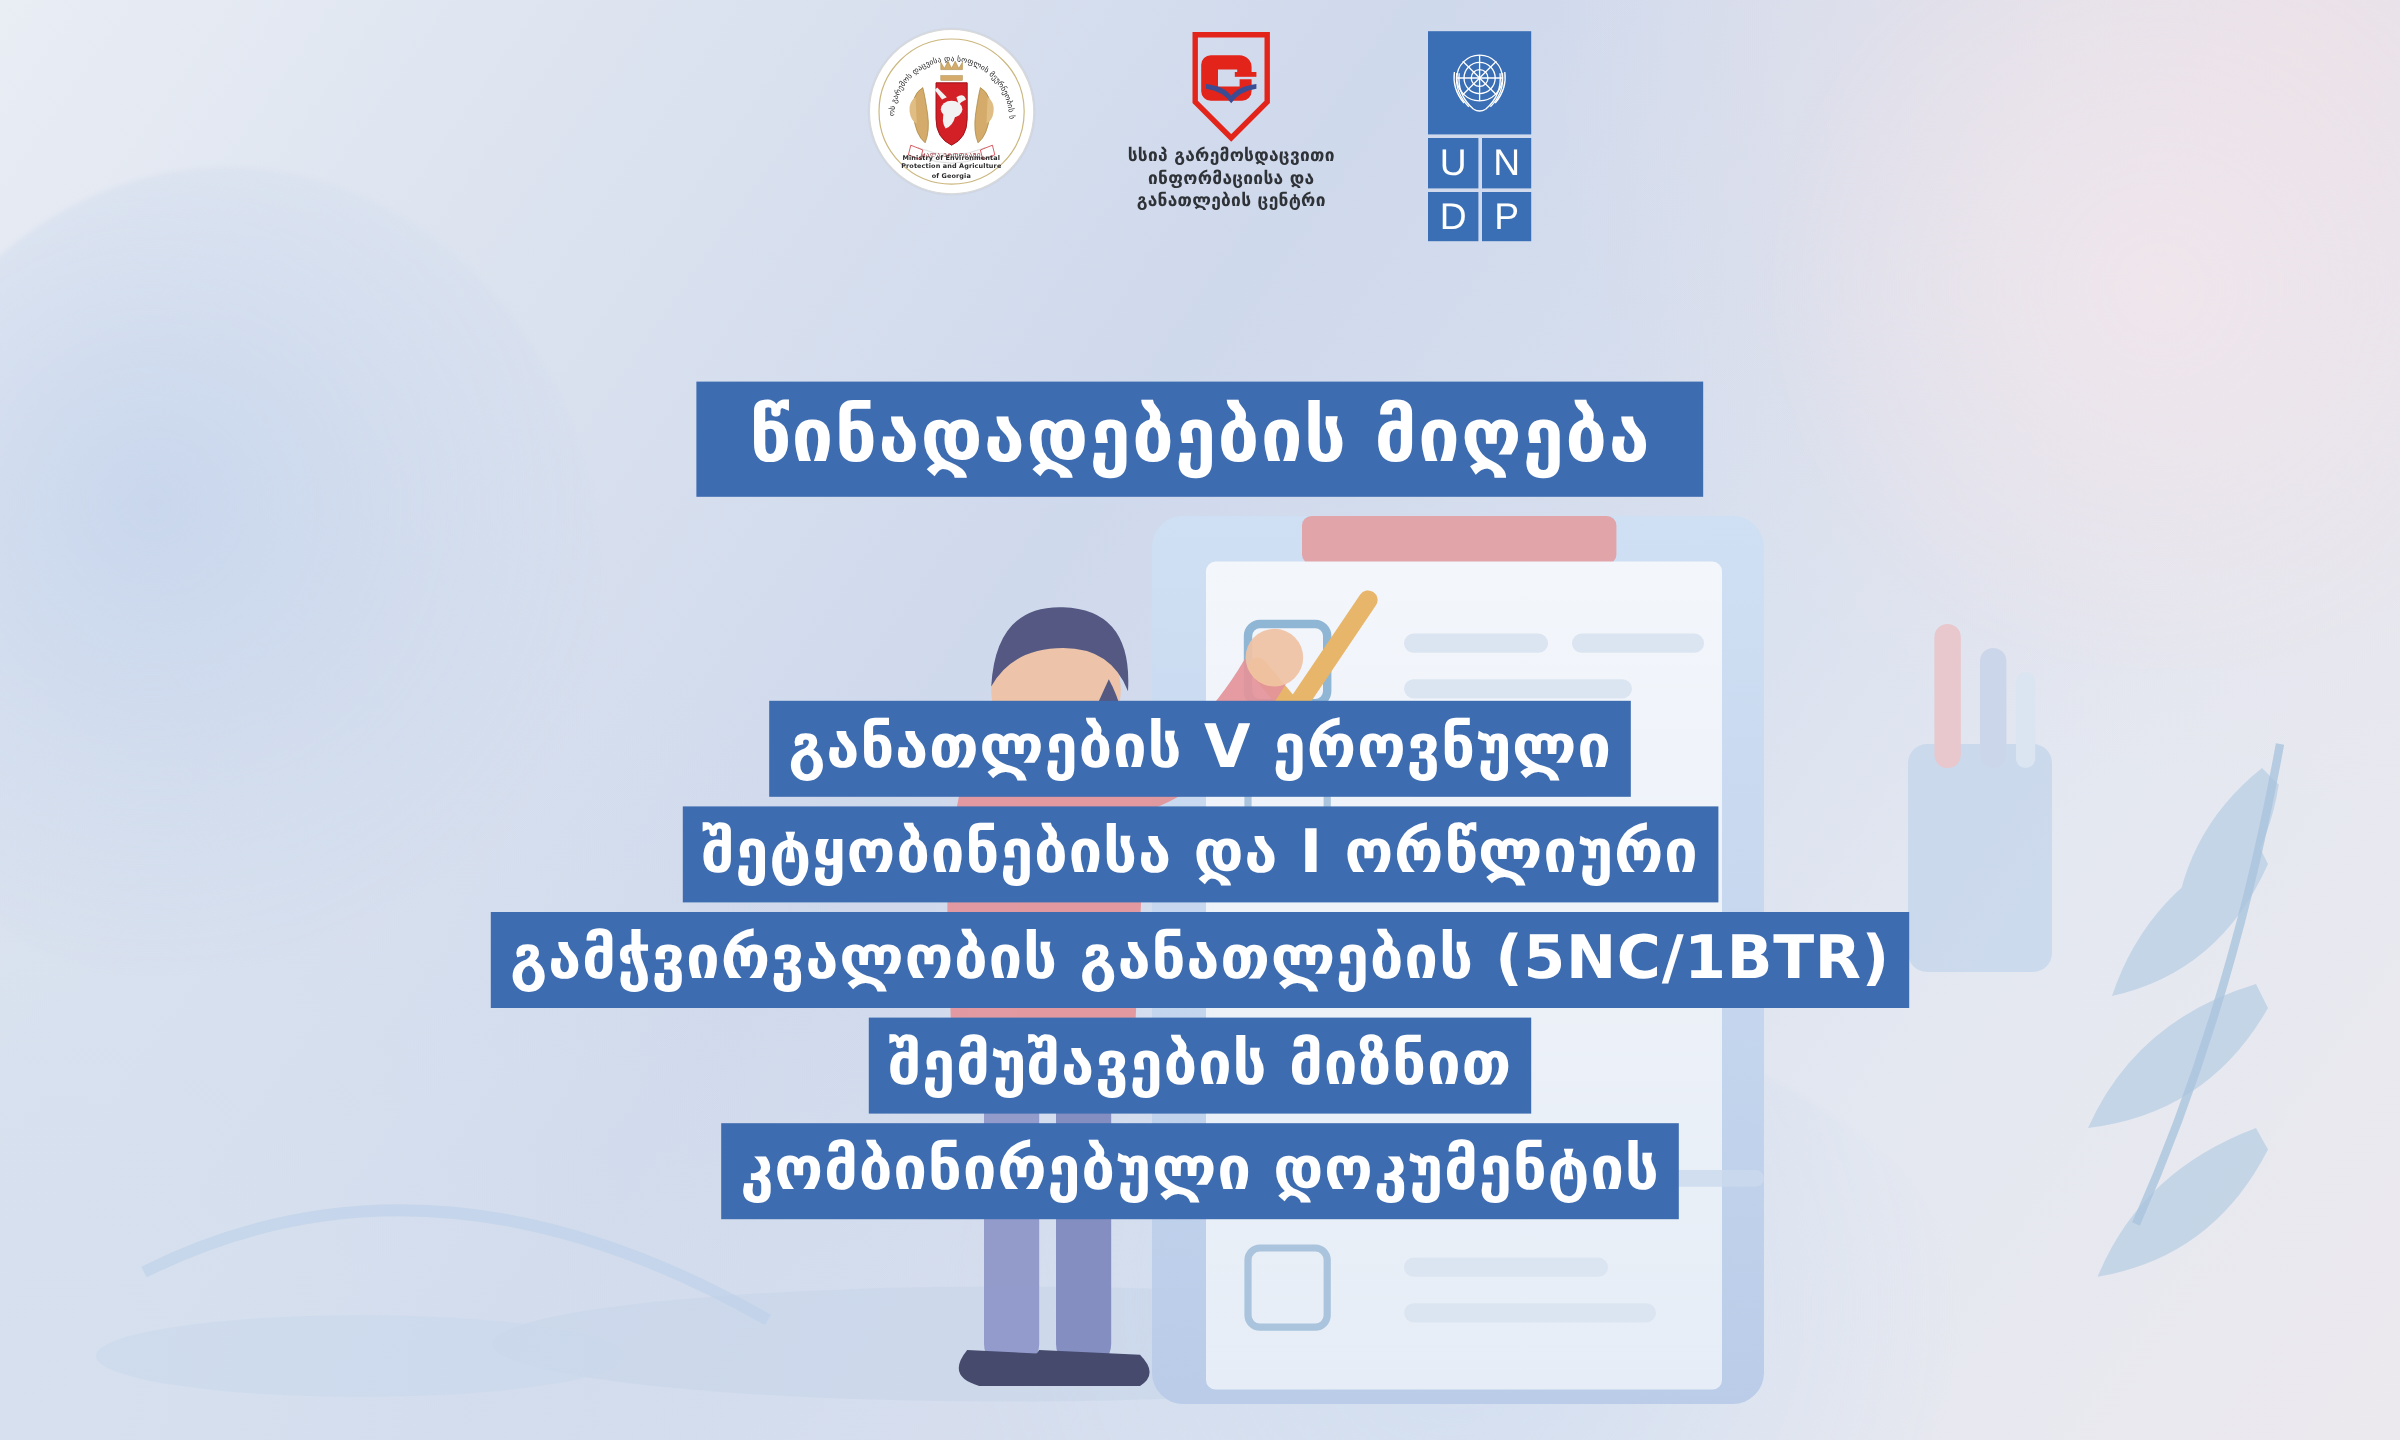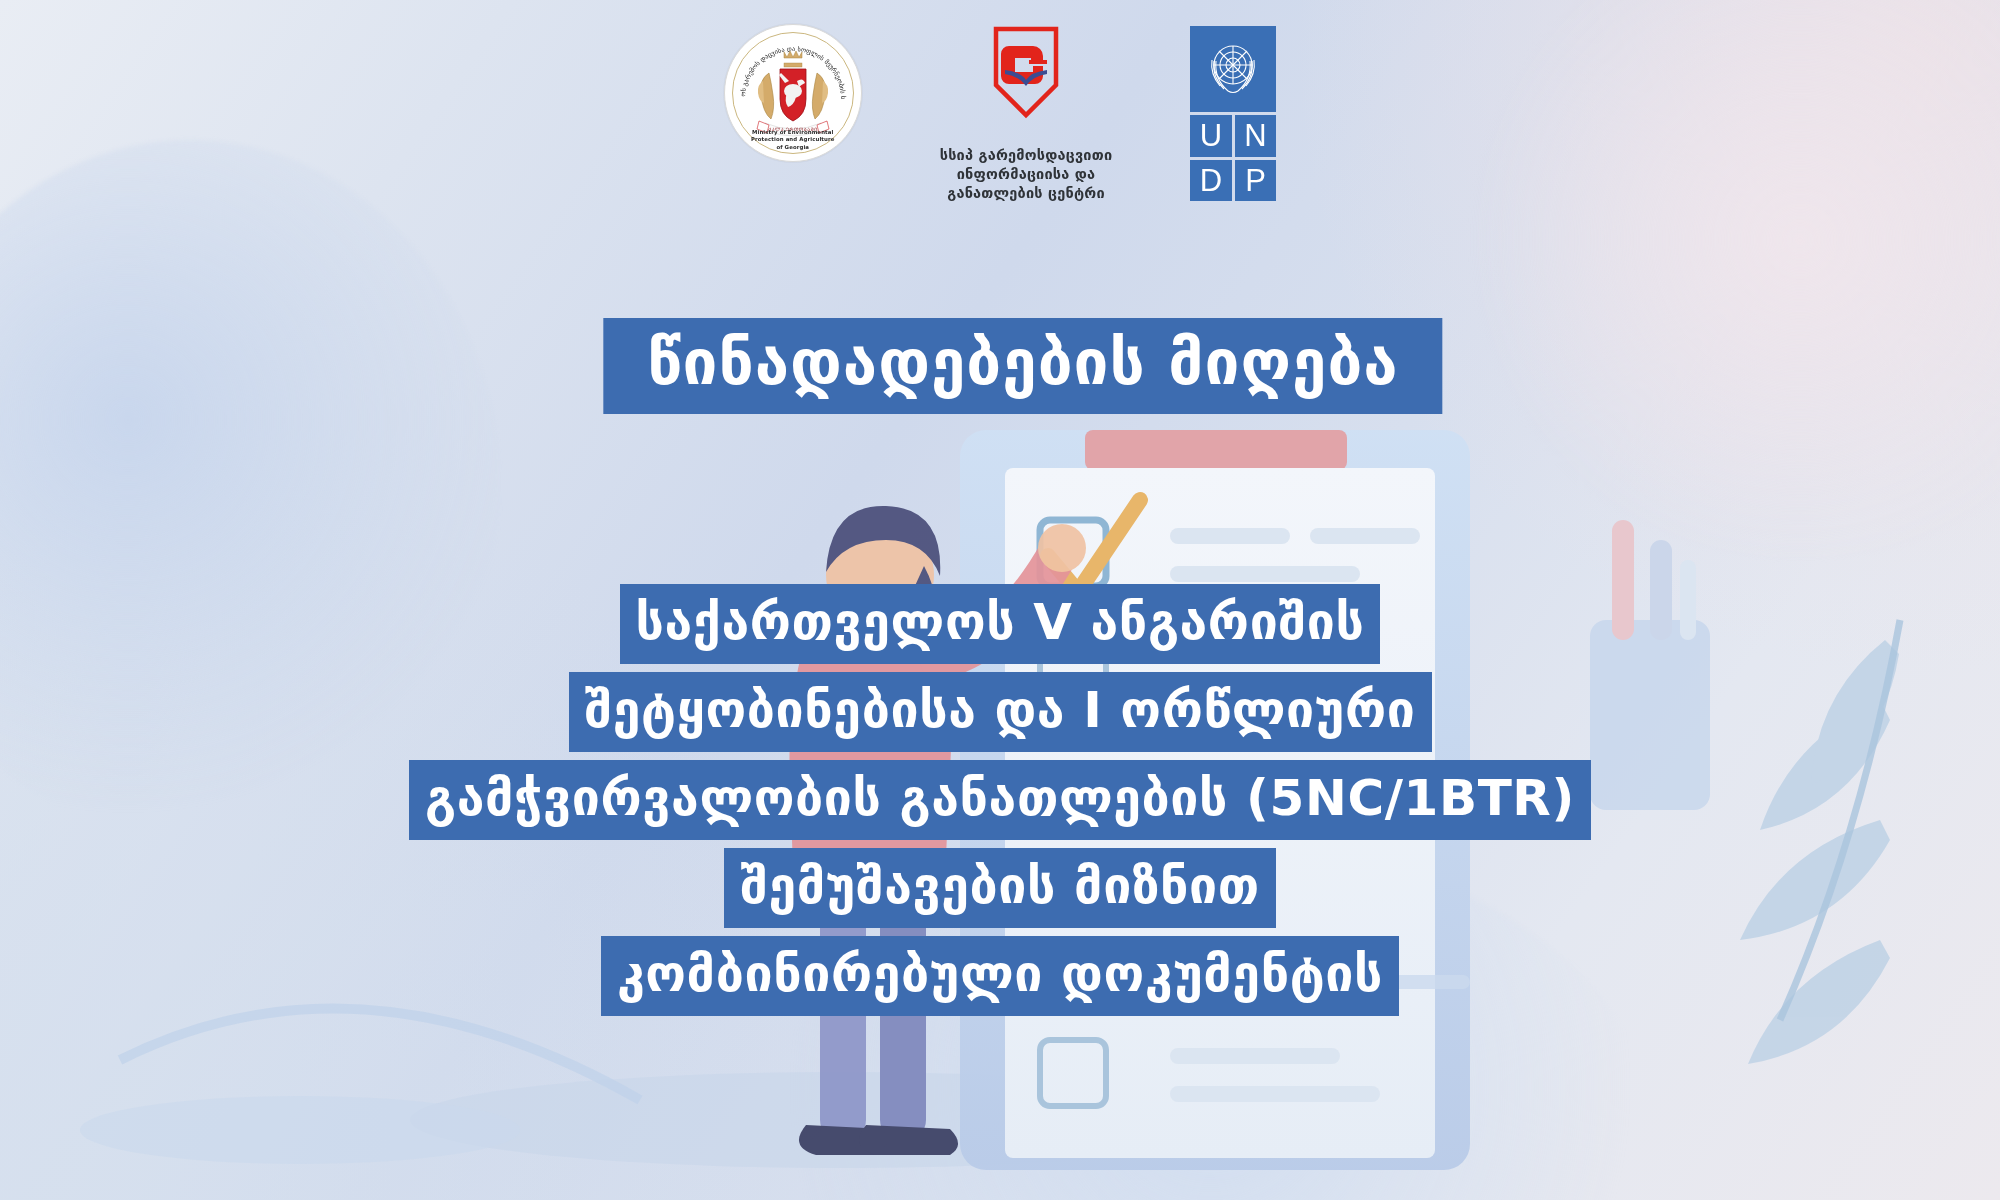--- a/index.html
+++ b/index.html
@@ -76,21 +76,21 @@
     line-height: 1.35;
     font-weight: 700;
     color: #2b2b2b;
     letter-spacing: 0.1px;
   }
 
   
   .eic { display: flex; flex-direction: column; align-items: center; }
   .eic-mark { width: 66px; height: 92px; position: relative; }
   .eic-caption {
-    margin-top: 28px;
+    margin-top: 3px;
     text-align: center;
     font-size: 14.5px;
     line-height: 1.32;
     font-weight: 700;
     color: #2f3338;
     letter-spacing: 0.2px;
     white-space: pre-line;
   }
 
   
@@ -128,21 +128,20 @@
     top: 318px;
     background: #3d6cb0;
     color: #ffffff;
     padding: 14px 44px 20px;
     font-family: "DejaVu Sans", sans-serif;
     font-size: 62px;
     font-weight: 700;
     letter-spacing: 1px;
     line-height: 1;
     white-space: nowrap;
-    margin-left: 23px;
   }
 
   .subtitle-block {
     position: absolute;
     left: 50%;
     transform: translateX(-50%);
     top: 580px;
     width: 1400px;
     text-align: center;
     font-family: "DejaVu Sans", sans-serif;
@@ -328,20 +327,20 @@
         <div class="undp-cell">D</div>
         <div class="undp-cell">P</div>
       </div>
     </div>
 
   </div>
 
   <div class="title-band">წინადადებების მიღება</div>
 
   <div class="subtitle-block">
-    <div><span class="ln">საქართველოს V ანგარიშის</span></div>
+    <div><span class="ln">განათლების V ეროვნული</span></div>
     <div><span class="ln">შეტყობინებისა და I ორწლიური</span></div>
     <div><span class="ln">გამჭვირვალობის განათლების (5NC/1BTR)</span></div>
     <div><span class="ln">შემუშავების მიზნით</span></div>
     <div><span class="ln">კომბინირებული დოკუმენტის</span></div>
   </div>
 
 </div>
 
 </body></html>

